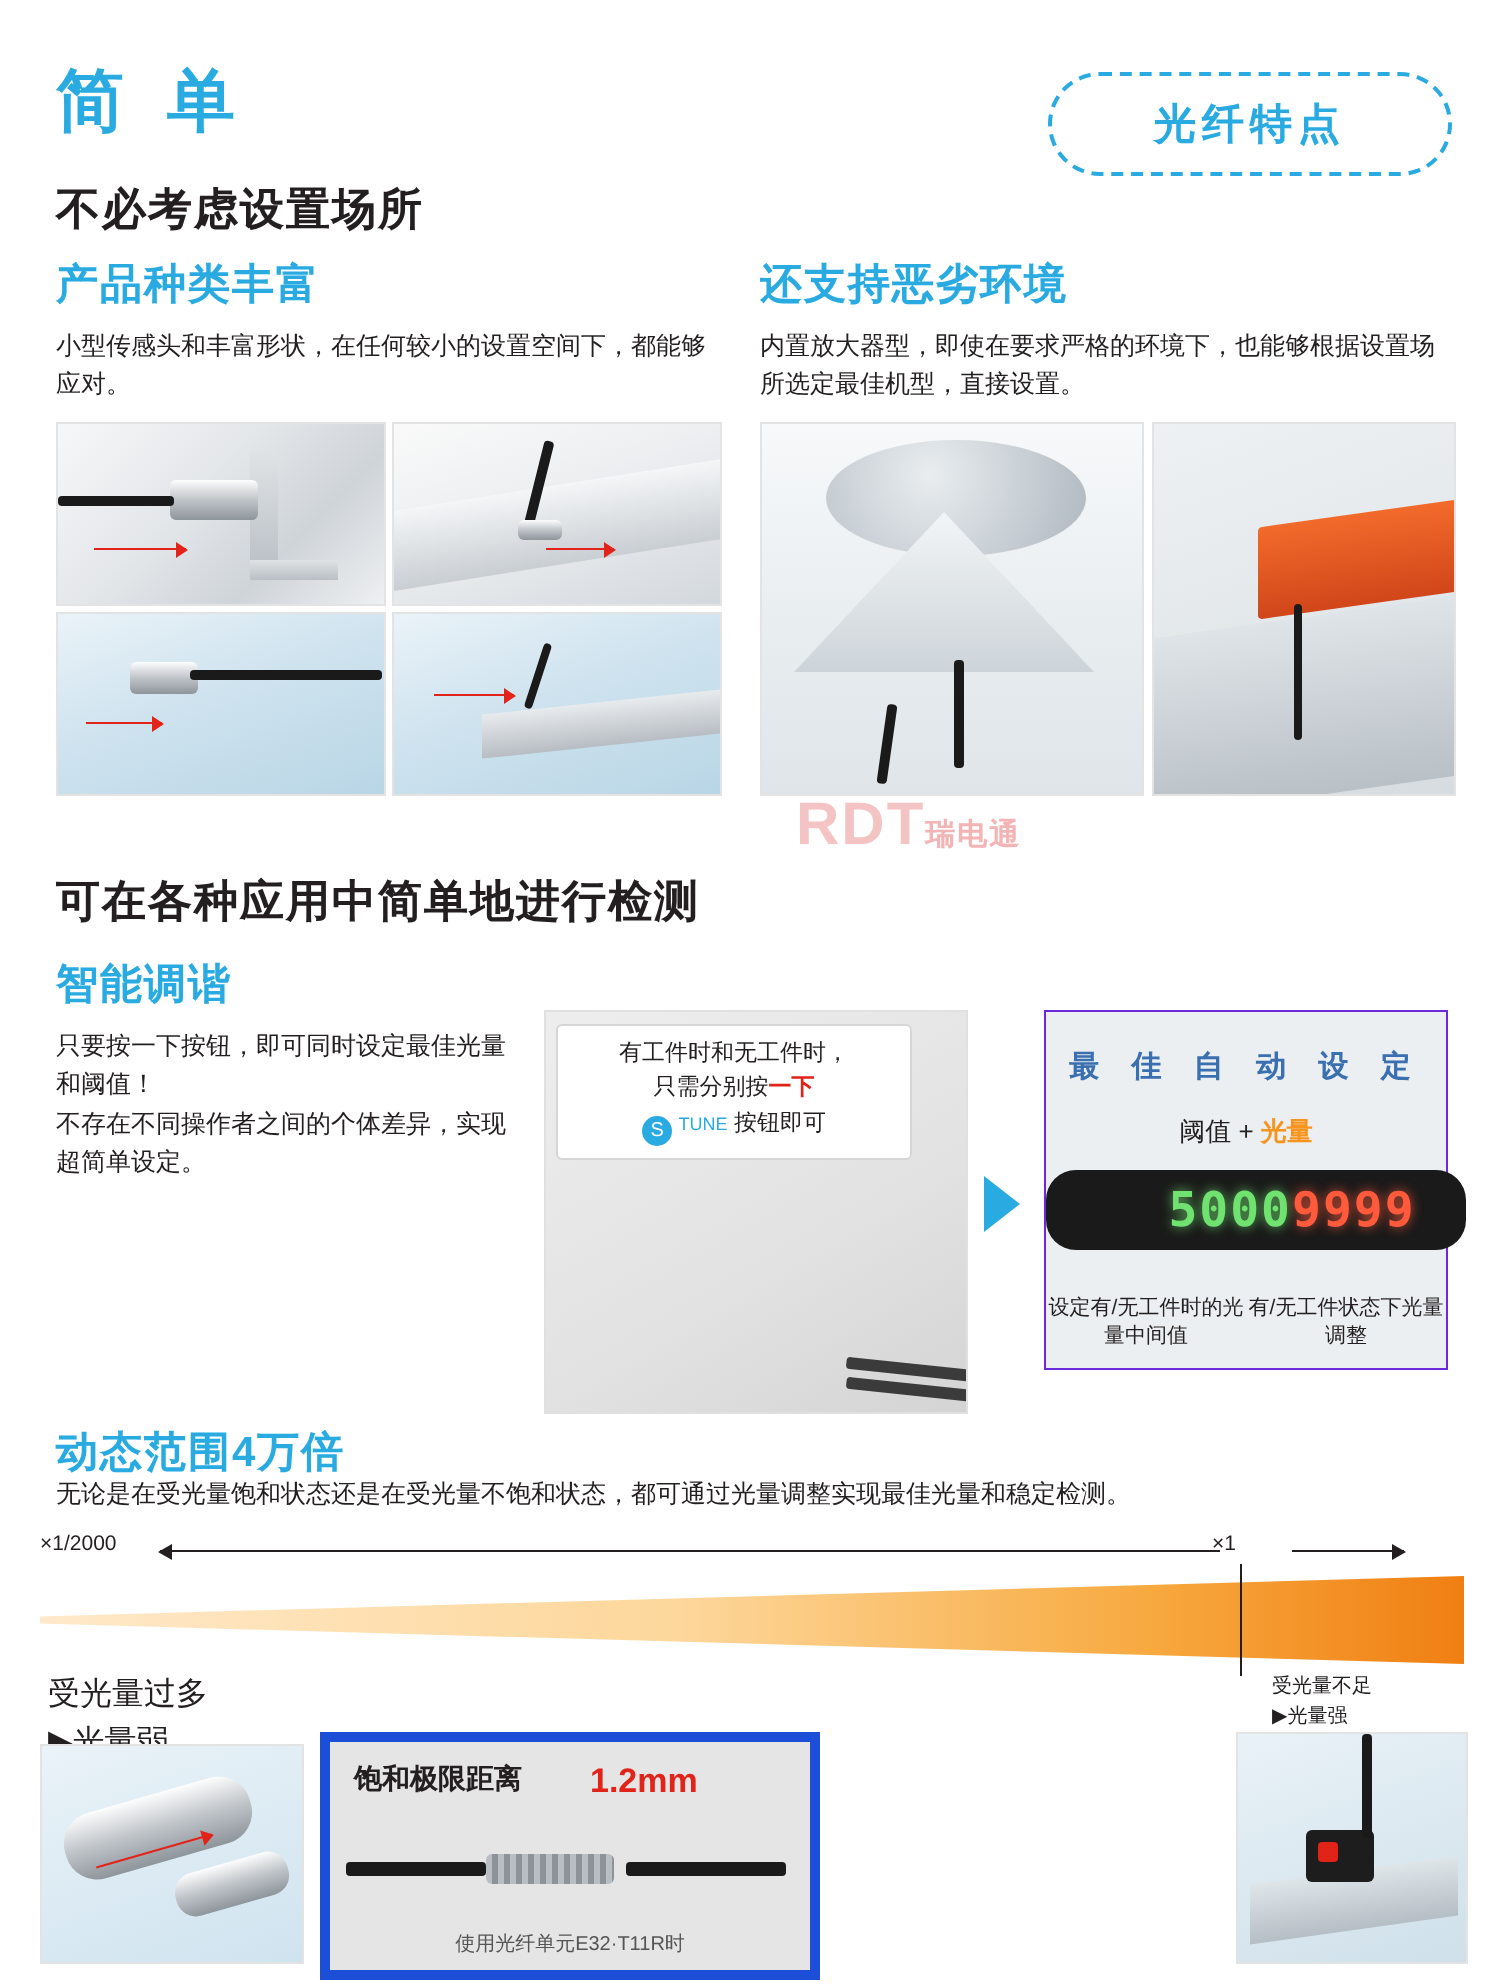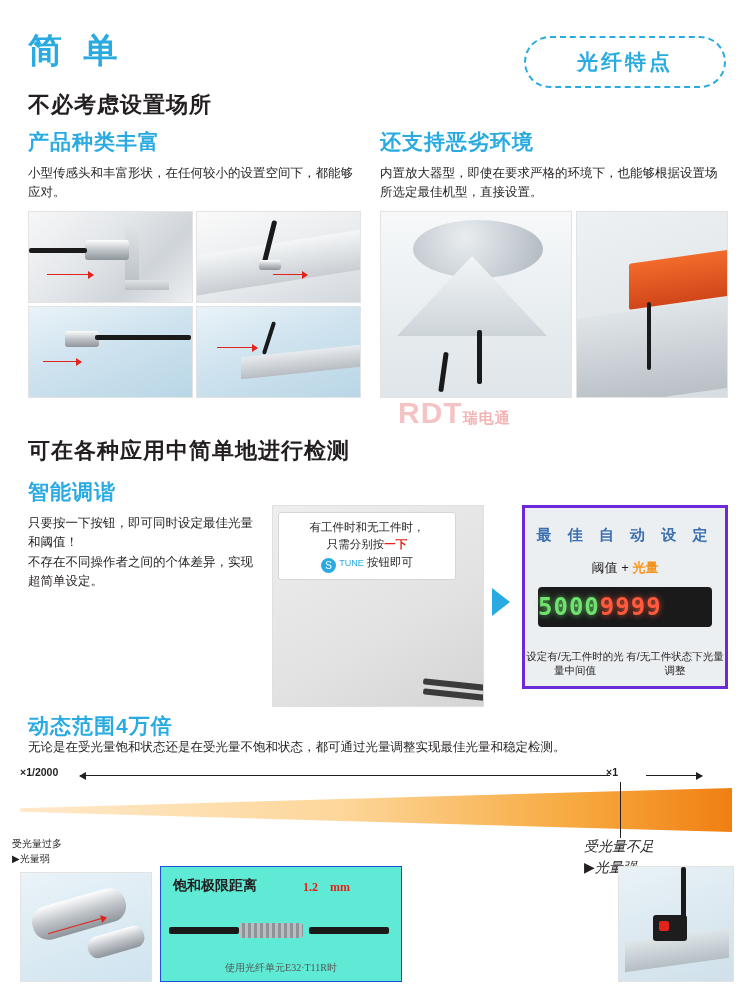--- a/index.html
+++ b/index.html
@@ -94,63 +94,63 @@
     background:#29abe2;color:#fff;font-size:10px;line-height:15px;text-align:center;vertical-align:-3px;
   }
 
   .arrow-blue{
     position:absolute;left:492px;top:588px;
     width:0;height:0;border-left:18px solid #29abe2;
     border-top:14px solid transparent;border-bottom:14px solid transparent;
   }
   .panel{
     position:absolute;left:522px;top:505px;width:200px;height:178px;
-    background:#eceff1;border:3px solid #6d28d9;
+    background:#eceff1;border:1px solid #6d28d9;
   }
   .panel-title{
     text-align:center;font-size:15px;font-weight:bold;color:#3a6fb0;
     letter-spacing:6px;margin-top:18px;
   }
   .panel-sub{text-align:center;font-size:13px;margin-top:14px;color:#231f20;}
   .panel-sub .orange{color:#f7941e;font-weight:bold;}
   .disp{
-    margin:10px auto 0;width:174px;height:40px;background:#1a1a1a;border-radius:4px;
-    display:flex;align-items:center;justify-content:flex-start;
+    margin:10px auto 0;width:174px;height:40px;background:#1a1a1a;border-radius:15px;
+    display:flex;align-items:center;justify-content:center;padding-left:36px;
   }
   .seg{font-family:"DejaVu Sans Mono","Liberation Mono",monospace;font-size:24px;font-weight:bold;letter-spacing:1px;}
   .seg.green{color:#6fe26f;text-shadow:0 0 6px rgba(111,226,111,.8);}
   .seg.red{color:#ff5a3c;text-shadow:0 0 6px rgba(255,90,60,.8);}
   .panel-foot{display:flex;margin-top:22px;font-size:10.5px;line-height:1.35;color:#231f20;}
   .panel-foot div{flex:1;text-align:center;}
 
   
   .s3-h3{position:absolute;left:28px;top:712px;}
   .s3-p{position:absolute;left:28px;top:738px;width:700px;}
 
-  .scale-row{position:absolute;left:20px;top:766px;width:712px;height:18px;font-weight:bold;}
+  .scale-row{position:absolute;left:20px;top:766px;width:712px;height:18px;}
   .scale-lbl{position:absolute;font-size:10.5px;color:#231f20;}
   .axisline{position:absolute;top:9px;height:0;border-top:1px solid #231f20;}
   .axisline.l:before{content:"";position:absolute;left:-1px;top:-4px;border-right:7px solid #231f20;border-top:4px solid transparent;border-bottom:4px solid transparent;}
   .axisline.r:after{content:"";position:absolute;right:-1px;top:-4px;border-left:7px solid #231f20;border-top:4px solid transparent;border-bottom:4px solid transparent;}
 
   .wedge{
     position:absolute;left:20px;top:788px;width:712px;height:44px;
     background:linear-gradient(90deg,#ffe9c9 0%,#fdd79b 45%,#f7a93f 78%,#f07f13 100%);
     clip-path:polygon(0 46%,100% 0,100% 100%,0 54%);
   }
   .wedge-div{position:absolute;left:620px;top:782px;width:1px;height:56px;background:#231f20;}
 
-  .note-l{position:absolute;left:12px;top:836px;font-size:10px;line-height:1.5;}
-  .note-r{position:absolute;left:584px;top:836px;font-size:14px;line-height:1.5;font-style:italic;}
+  .note-l{position:absolute;left:24px;top:836px;font-size:16px;line-height:1.5;}
+  .note-r{position:absolute;left:636px;top:836px;font-size:10px;line-height:1.5;}
 
   .bot-left{position:absolute;left:20px;top:872px;width:130px;height:108px;border:1px solid #e3e3e3;overflow:hidden;background:linear-gradient(160deg,#eaf3f8,#cfe3ef);}
-  .bot-mid{position:absolute;left:160px;top:866px;width:240px;height:114px;background:#5eead4;border:1px solid #1d4ed8;font-family:Liberation Serif, serif;}
+  .bot-mid{position:absolute;left:160px;top:866px;width:240px;height:114px;background:#e5e5e5;border:5px solid #1d4ed8;}
   .bot-mid-title{position:absolute;left:12px;top:10px;font-size:14px;font-weight:bold;color:#231f20;}
   .bot-mid-num{position:absolute;left:130px;top:4px;font-size:23px;font-weight:bold;color:#e2231a;}
-  .bot-mid-num span{font-size:12px;margin-left:12px;}
+  .bot-mid-num span{font-size:17px;}
   .bot-mid-cap{position:absolute;left:0;right:0;bottom:6px;text-align:center;font-size:10px;color:#555;}
   .bot-right{position:absolute;left:618px;top:866px;width:114px;height:114px;border:1px solid #e3e3e3;overflow:hidden;background:linear-gradient(160deg,#e9f2f7,#cfe0ea);}
 </style>
 </head>
 <body>
 
 <div class="page">
 
   <div class="hdr-title">简 单</div>
   <div class="badge">

